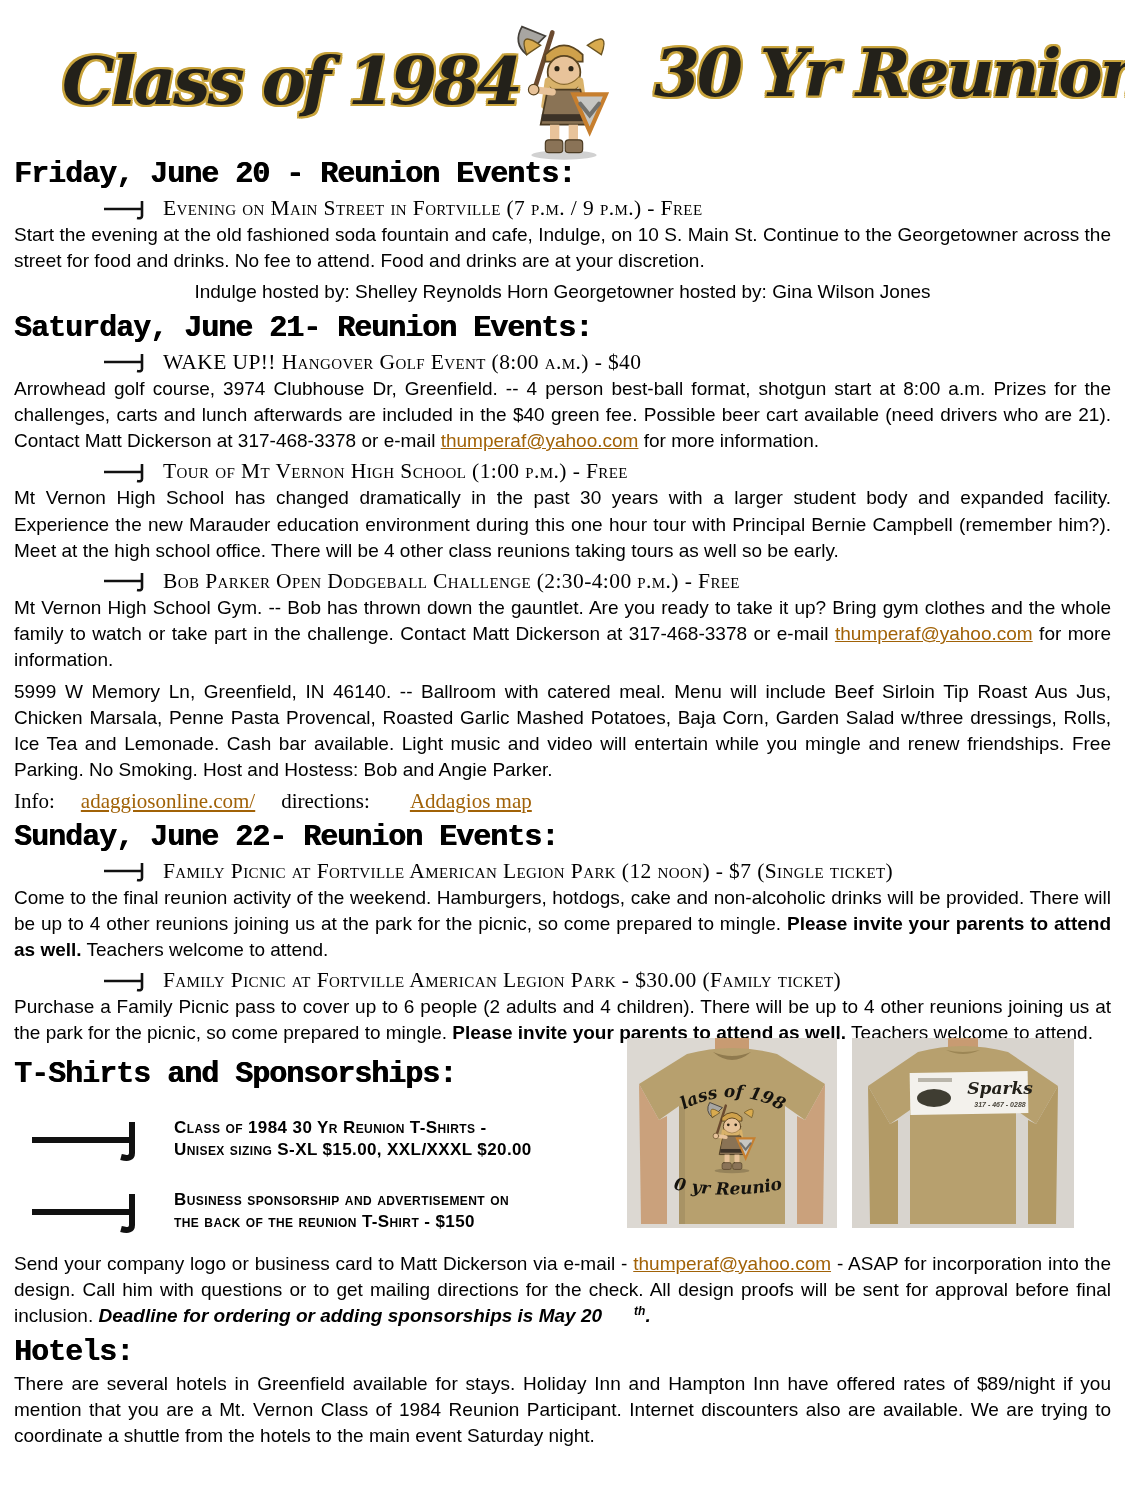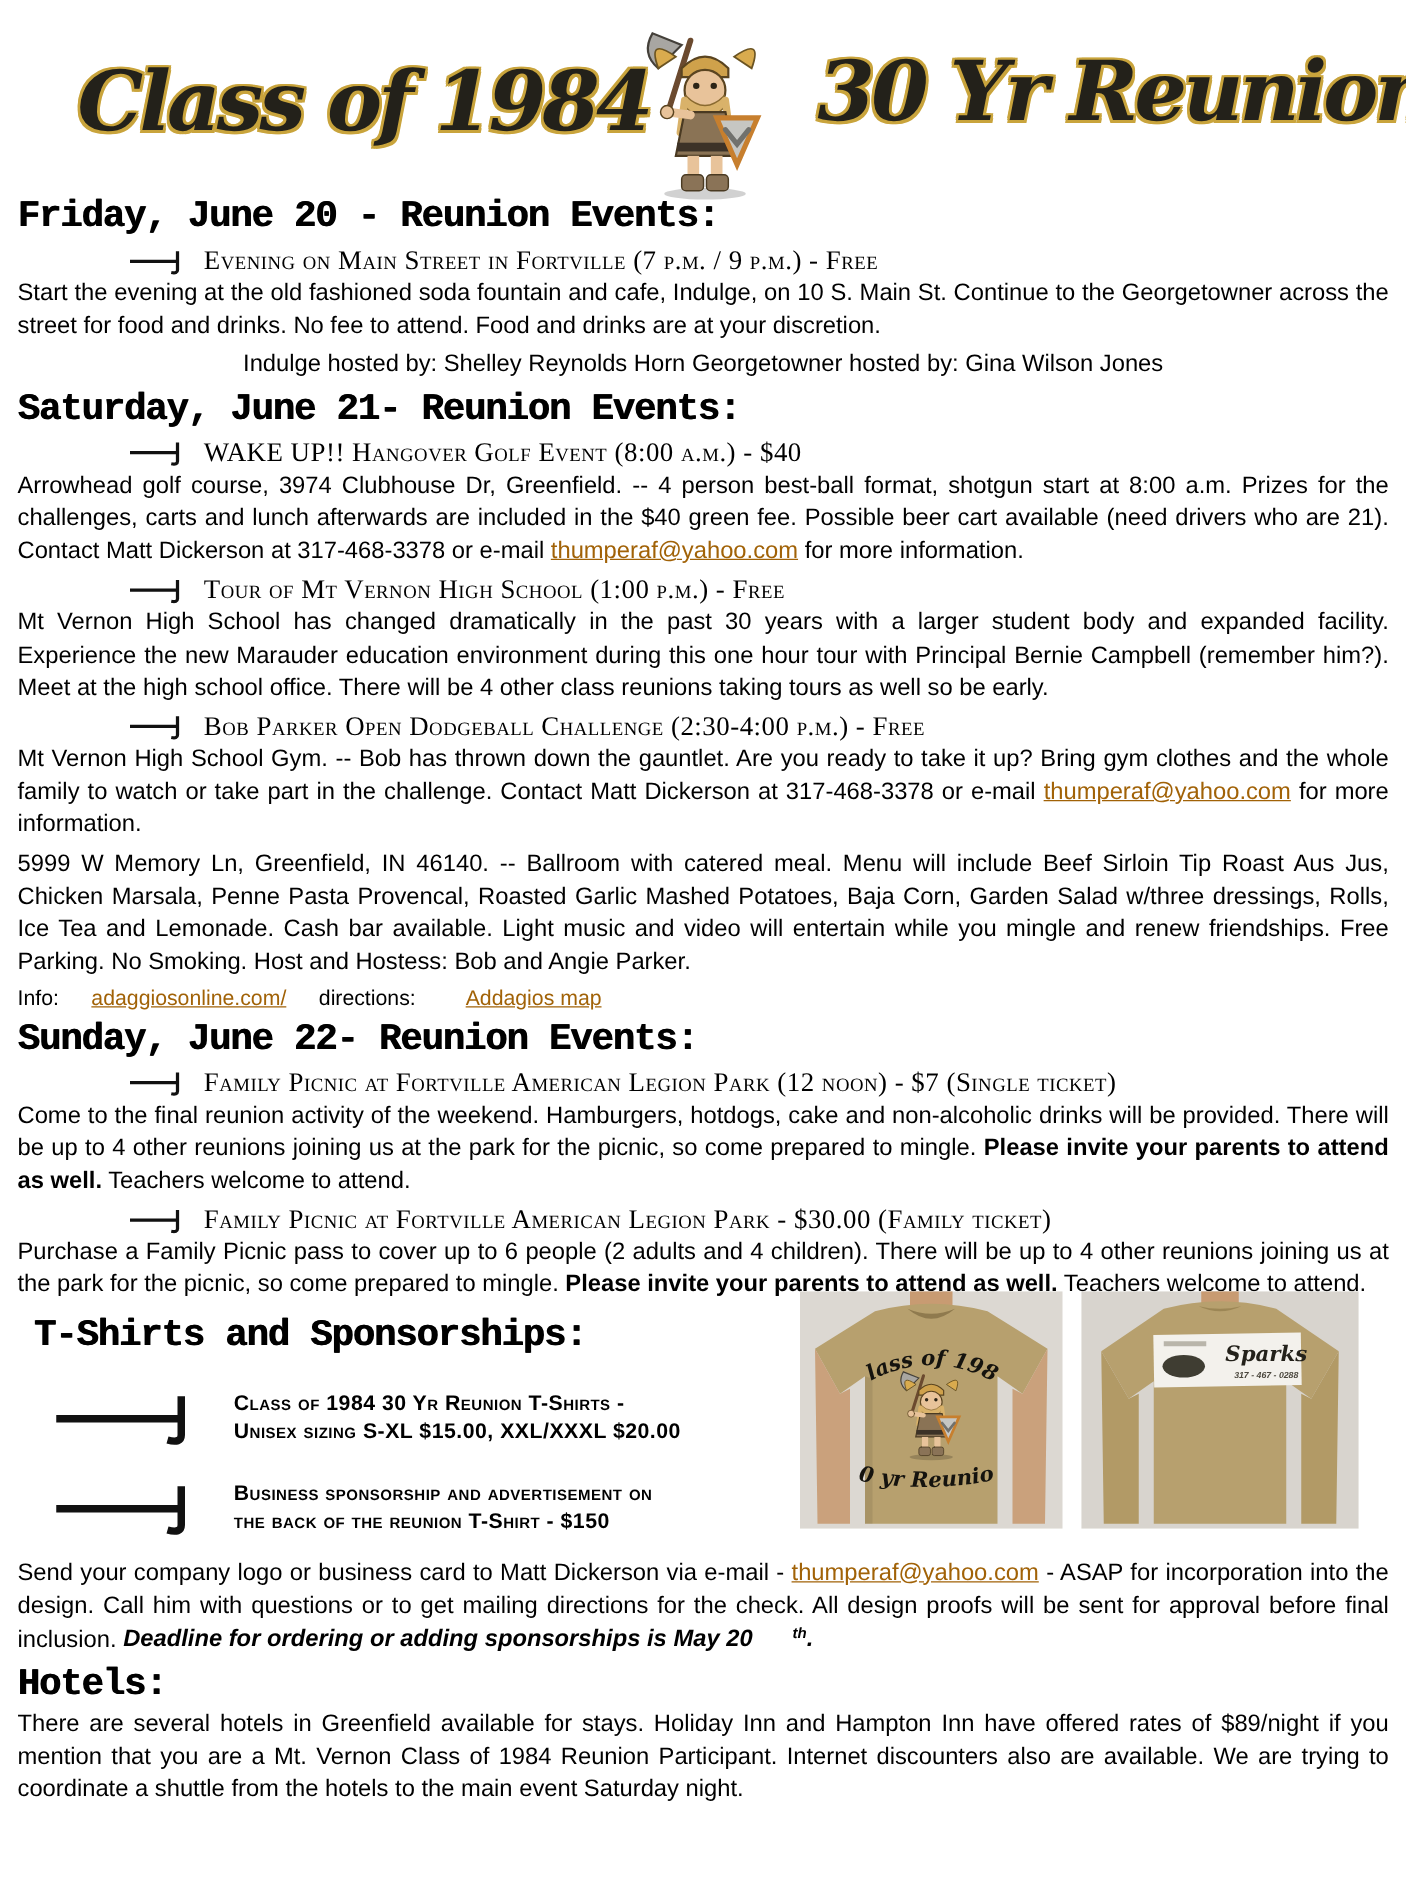--- a/index.html
+++ b/index.html
@@ -55,26 +55,26 @@
     white-space:nowrap;
   }
   
   .body{
     font-size:19px;line-height:1.38;
     text-align:justify;
     margin:1px 0 5px 0;
   }
   .body.nojust{text-align:center;}
   a.link{color:#a16207;text-decoration:underline;cursor:pointer;}
-  .infoline{font-size:17px;margin:0 0 6px 0;}
+  .infoline{font-size:21px;margin:0 0 6px 0;font-family:Liberation Serif, serif;}
   .infoline .spacer{display:inline-block;width:26px;}
   .infoline .spacer2{display:inline-block;width:40px;}
   sup{font-size:12px;margin-left:32px;}
   
-  .tshirt-wrap{display:flex;align-items:flex-start;margin-left:13px;}
+  .tshirt-wrap{display:flex;align-items:flex-start;}
   .tshirt-left{width:612px;flex:none;}
   .tshirt-item{display:flex;align-items:center;gap:16px;margin:24px 0 0 16px;}
   .tshirt-text{
     font-family:Liberation Sans, sans-serif;
     font-weight:700;font-variant:small-caps;
     font-size:17px;line-height:1.3;letter-spacing:.4px;
   }
   .tshirt-images{display:flex;gap:14px;margin-top:-14px;}
   .shirt-photo{flex:none;display:block;}
   .hidden-defs{position:absolute;width:0;height:0;overflow:hidden;}

